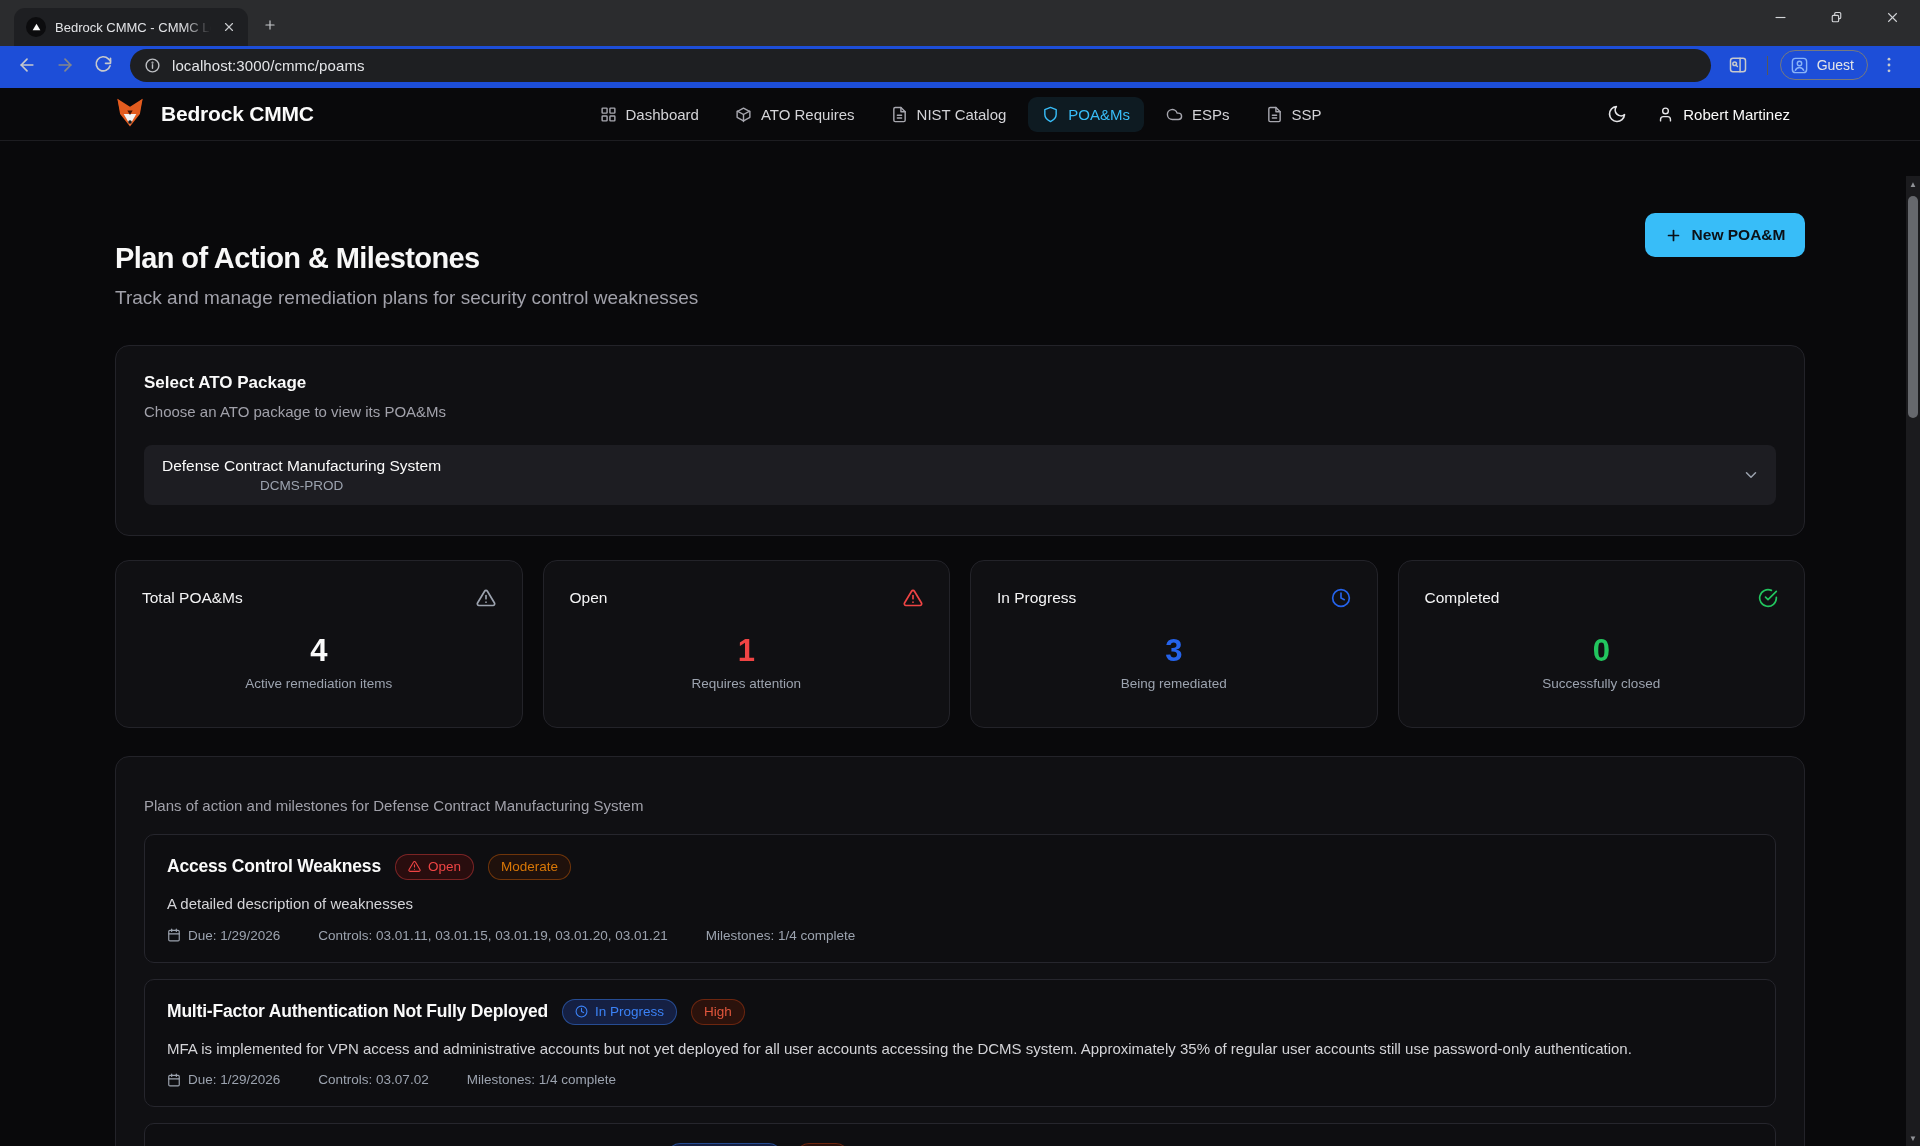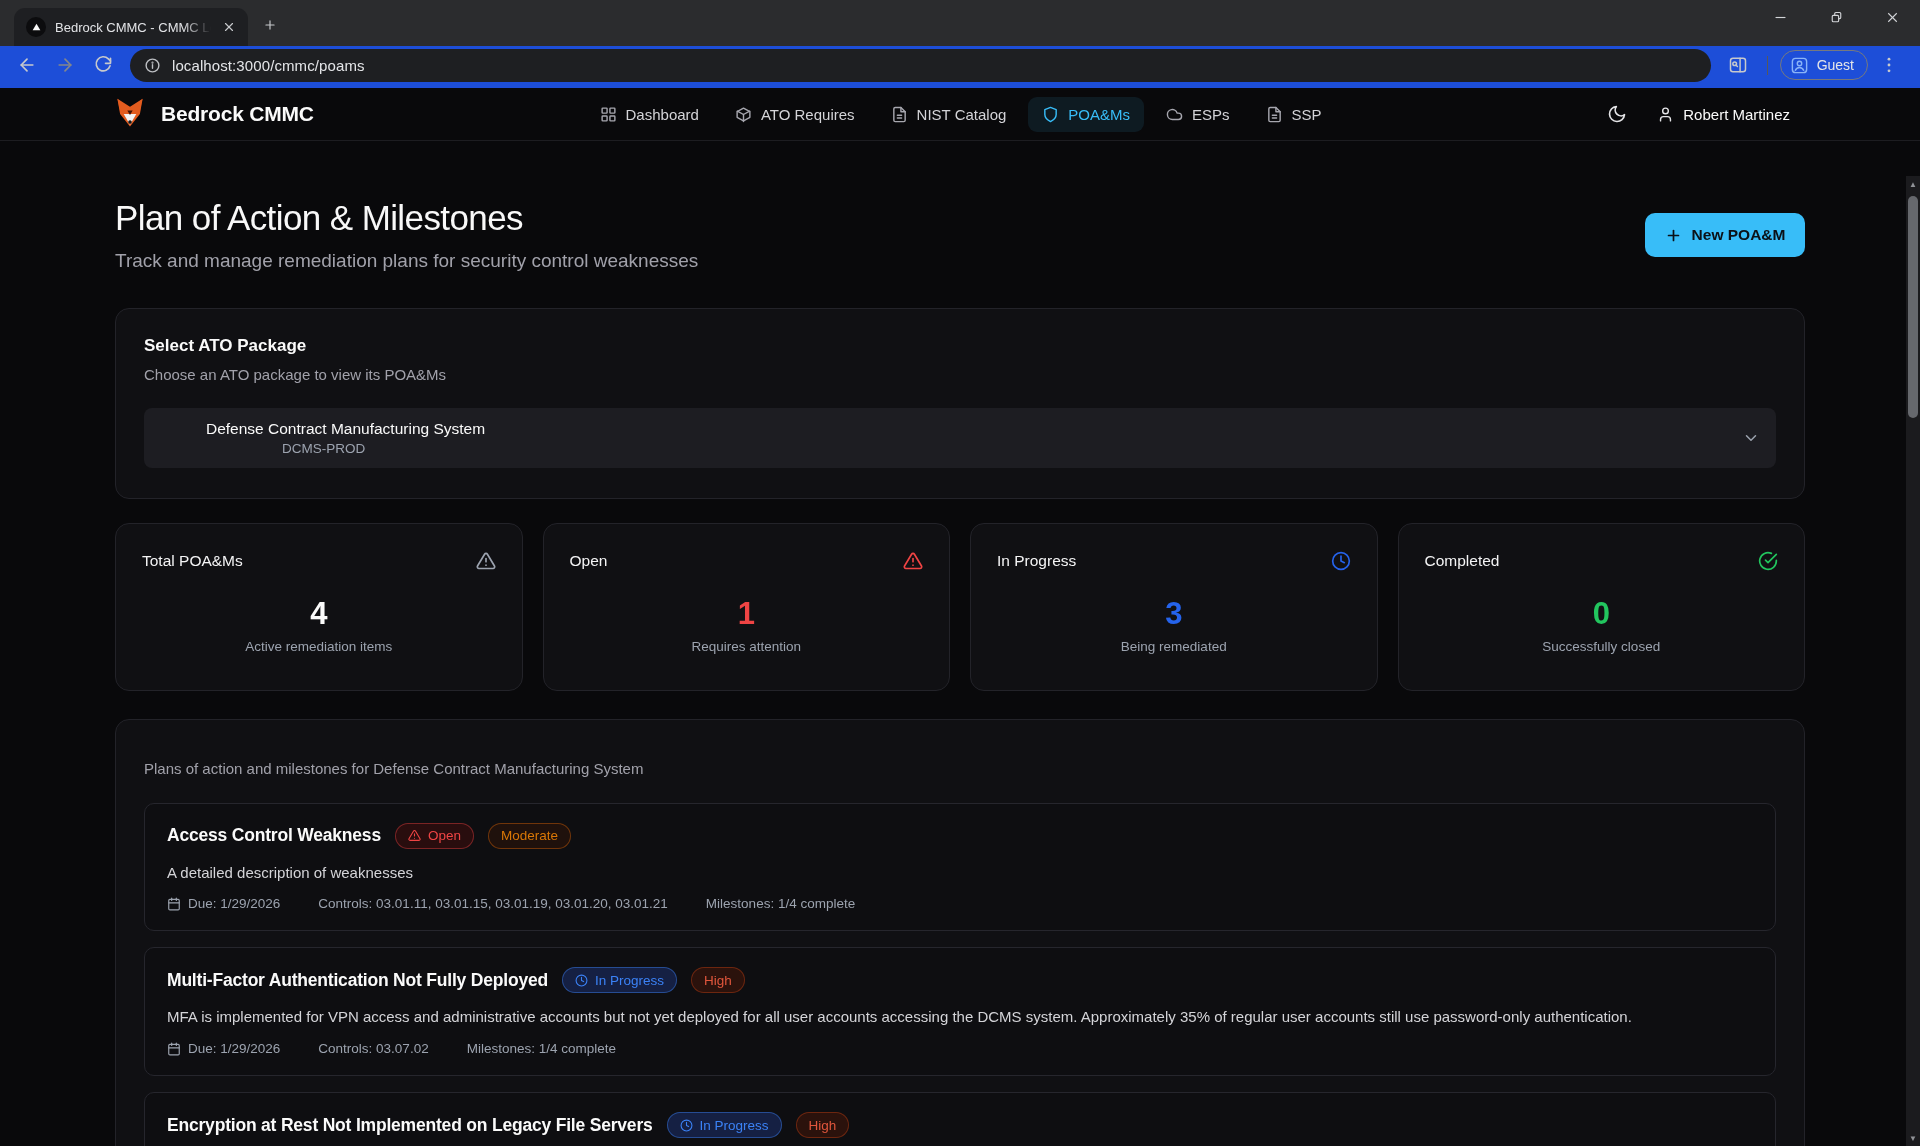--- a/index.html
+++ b/index.html
@@ -41,52 +41,52 @@
   .nav-item .nav-icon { width:17px; height:17px; color:#a7a7af; }
   .nav-item.active { color:#38bdf8; background:rgba(56,189,248,.10); }
   .nav-item.active .nav-icon { color:#38bdf8; }
   .header-right { display:flex; align-items:center; gap:30px; }
   .moon-btn { width:20px; height:20px; color:#e4e4e7; }
   .user-chip { display:flex; align-items:center; gap:9px; font-size:15px; color:#fafafa; }
   .user-chip .icon { width:17px; height:17px; color:#e4e4e7; }
 
   .content { width:1690px; margin:0 auto; padding-top:58px; }
   .page-head { display:flex; justify-content:space-between; align-items:flex-start; }
-  .page-title { font-size:35px; font-weight:400; letter-spacing:-.6px; color:#f8f8f8; line-height:1.1; }
+  .page-title { font-size:29px; font-weight:700; letter-spacing:-.6px; color:#f8f8f8; line-height:1.1;margin-top:44px; }
   .page-sub { margin-top:12px; font-size:19px; color:#a1a1aa; }
   .new-btn { width:160px; height:44px; margin-top:14px; background:#38bdf8; color:#0b1117; border:none; border-radius:10px;
     font-family:inherit; font-size:15.5px; font-weight:600; display:flex; align-items:center; justify-content:center; gap:10px; }
   .new-btn .icon { width:17px; height:17px; }
 
   .card { background:#101013; border:1px solid #232329; border-radius:14px; }
   .selector-card { margin-top:36px; padding:27px 28px 30px; }
   .card-title { font-size:17px; font-weight:600; color:#fafafa; }
   .card-sub { margin-top:10px; font-size:15px; color:#a1a1aa; }
   .select { margin-top:25px; height:60px; background:#1d1d22; border-radius:8px; display:flex; align-items:center; padding:0 18px; position:relative; cursor:default; }
   .select-lines { display:inline-flex; flex-direction:column; gap:3px; }
-  .select-name { font-size:15.5px; color:#fafafa;margin-left:44px; }
+  .select-name { font-size:15.5px; color:#fafafa; }
   .select-code { font-size:13.5px; color:#9ca3af; text-align:center; }
   .select-chevron { position:absolute; right:16px; top:21px; width:18px; height:18px; color:#9ca3af; }
 
   .stats-row { display:flex; gap:20px; margin-top:24px; }
   .stat-card { flex:1; height:168px; padding:27px 26px 0;text-align:center; }
   .stat-head { display:flex; justify-content:space-between; align-items:center; }
   .stat-label { font-size:15.5px; color:#f4f4f5; }
   .stat-icon { width:20px; height:20px; color:#9ca3af; }
   .stat-value { margin-top:27px; font-size:31px; font-weight:700; color:#fafafa; line-height:1; }
   .stat-desc { margin-top:10px; font-size:13.5px; color:#9ca3af; }
   .tone-red .stat-icon, .tone-red .stat-value { color:#ef4444; }
   .tone-blue .stat-icon, .tone-blue .stat-value { color:#2563eb; }
   .tone-green .stat-icon, .tone-green .stat-value { color:#22c55e; }
 
   .poams-card { margin-top:28px; padding:30px 28px 40px; }
   .poams-title { font-size:20px; font-weight:700; color:#fafafa; }
   .poams-sub { margin-top:10px; font-size:15px; color:#a1a1aa; }
   .poam-item { margin-top:16px; background:#0e0e11; border:1px solid #26262d; border-radius:10px; padding:19px 22px; cursor:default; }
-  .poam-item:first-of-type { margin-top:26px; }
+  .poam-item:first-of-type { margin-top:20px; }
   .poam-head { display:flex; align-items:center; gap:14px; }
   .poam-title { font-size:17.5px; font-weight:700; color:#fafafa; letter-spacing:-.2px; }
   .badge { height:26px; padding:0 12px; border-radius:13px; font-size:13.5px; display:inline-flex; align-items:center; gap:7px; flex:none; }
   .badge .icon { width:13px; height:13px; }
   .badge.status-open { color:#ef4444; border:1px solid rgba(239,68,68,.42); background:rgba(67,12,12,.5); }
   .badge.status-in-progress { color:#3b82f6; border:1px solid rgba(59,130,246,.45); background:rgba(30,58,138,.42); }
   .badge.sev-amber { color:#d97706; border:1px solid rgba(180,83,9,.55); background:rgba(69,26,3,.32); }
   .badge.sev-red { color:#e0563c; border:1px solid rgba(154,52,18,.6); background:#2b120c;text-align:right; }
   .poam-desc { margin-top:13px; font-size:15px; line-height:1.45; color:#d4d4d8; }
   .poam-meta { margin-top:13px; display:flex; align-items:center; gap:38px; font-size:13.5px; color:#9ca3af; }

